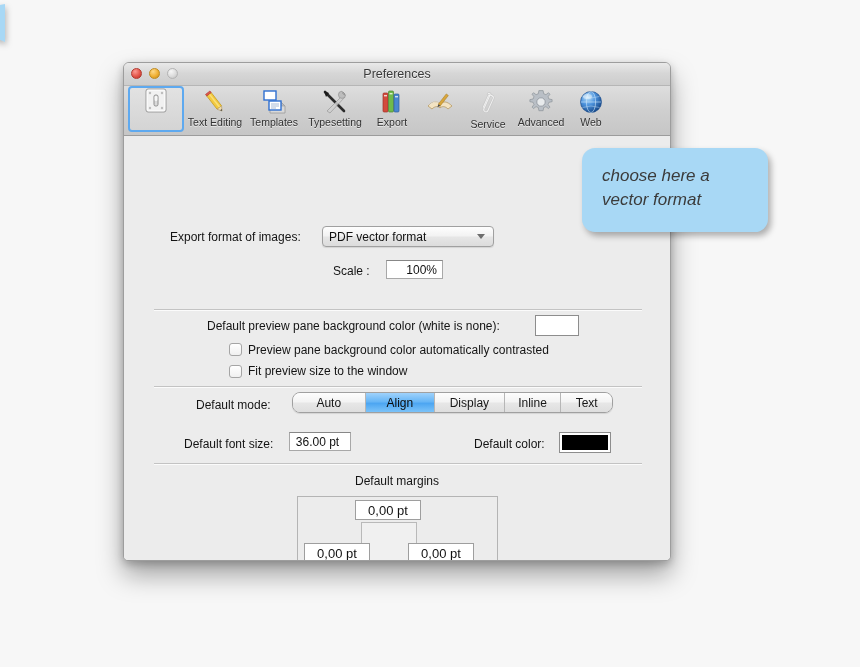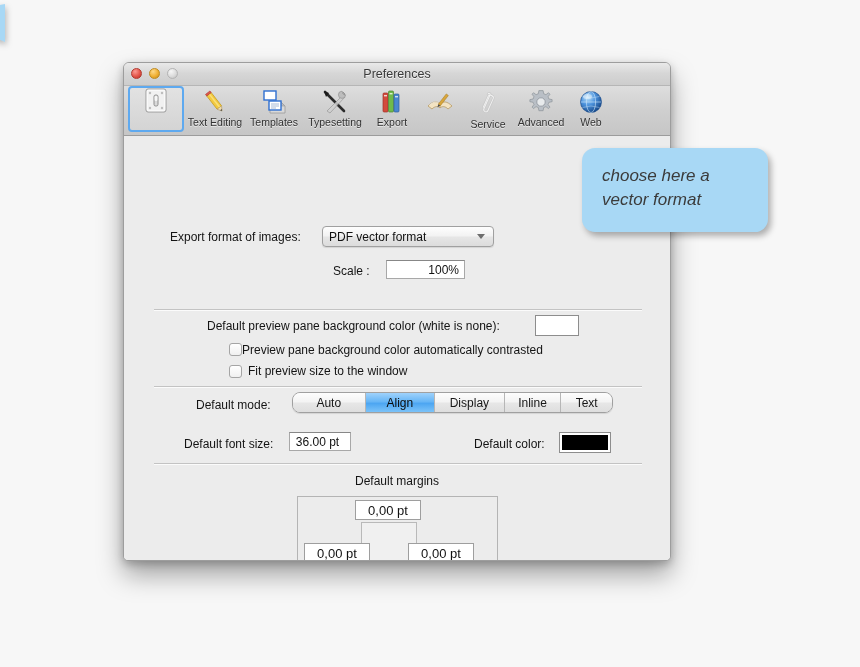--- a/index.html
+++ b/index.html
@@ -429,32 +429,32 @@
 
   <div class="content">
 
     <div class="lbl" style="position:absolute; left:46px; top:94px;">Export format of images:</div>
     <div class="popup" style="position:absolute; left:198px; top:90px; width:172px;">
       <span>PDF vector format</span>
       <span class="arrow"></span>
     </div>
 
     <div class="lbl" style="position:absolute; left:209px; top:128px;">Scale :</div>
-    <div class="textfield" style="position:absolute; left:262px; top:124px; width:79px;padding-left:7px;">
+    <div class="textfield" style="position:absolute; left:262px; top:124px; width:57px;padding-left:7px;">
       <span>100%</span>
     </div>
 
     <div class="sep" style="top:173px;"></div>
 
     <div class="lbl" style="position:absolute; left:83px; top:183px;">Default preview pane background color (white is none):</div>
     <div class="colorwell" style="position:absolute; left:411px; top:179px; width:44px; height:21px;">
       <div class="swatch" id="swatch-preview" style="background: rgb(255, 255, 255);"></div>
     </div>
 
-    <div style="position:absolute; left:105px; top:207px; display:flex; ">
+    <div style="position:absolute; left:105px; top:207px; display:flex; gap:6px;">
       <span class="checkbox"></span>
       <span class="lbl">Preview pane background color automatically contrasted</span>
     </div>
 
     <div style="position:absolute; left:105px; top:228px; display:flex; align-items:center; gap:6px;">
       <span class="checkbox"></span>
       <span class="lbl">Fit preview size to the window</span>
     </div>
 
     <div class="sep" style="top:250px;"></div>

